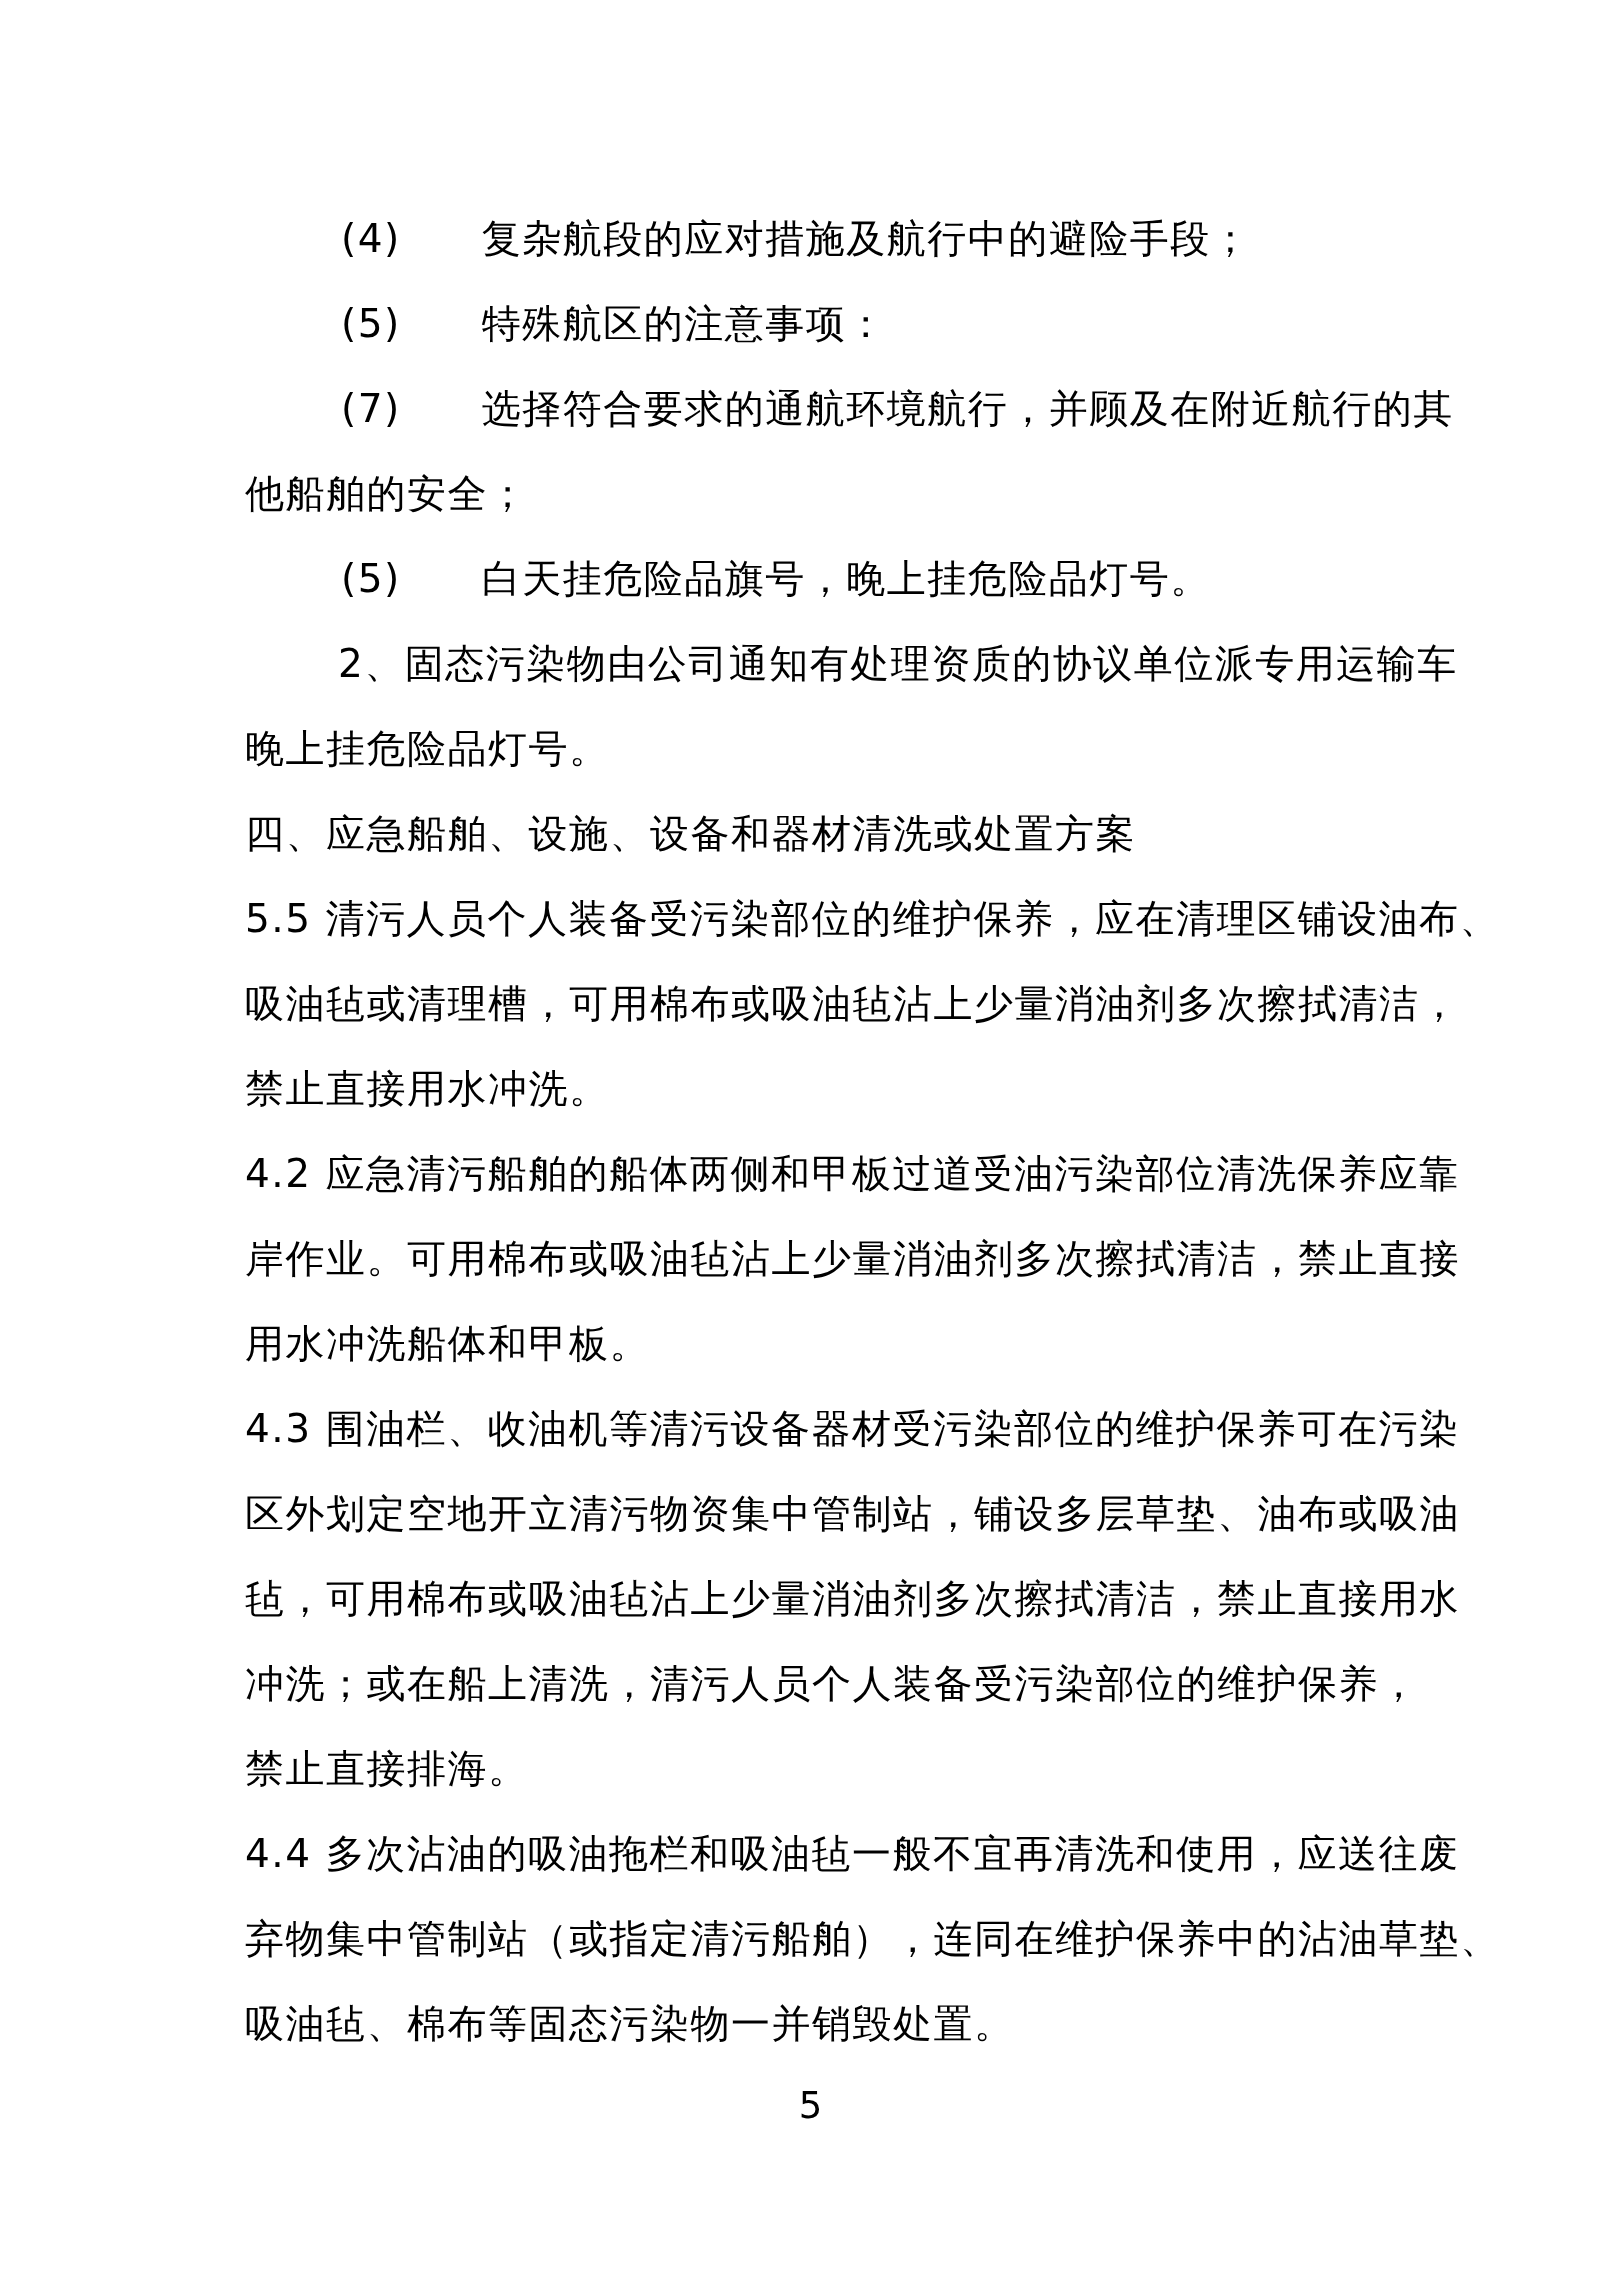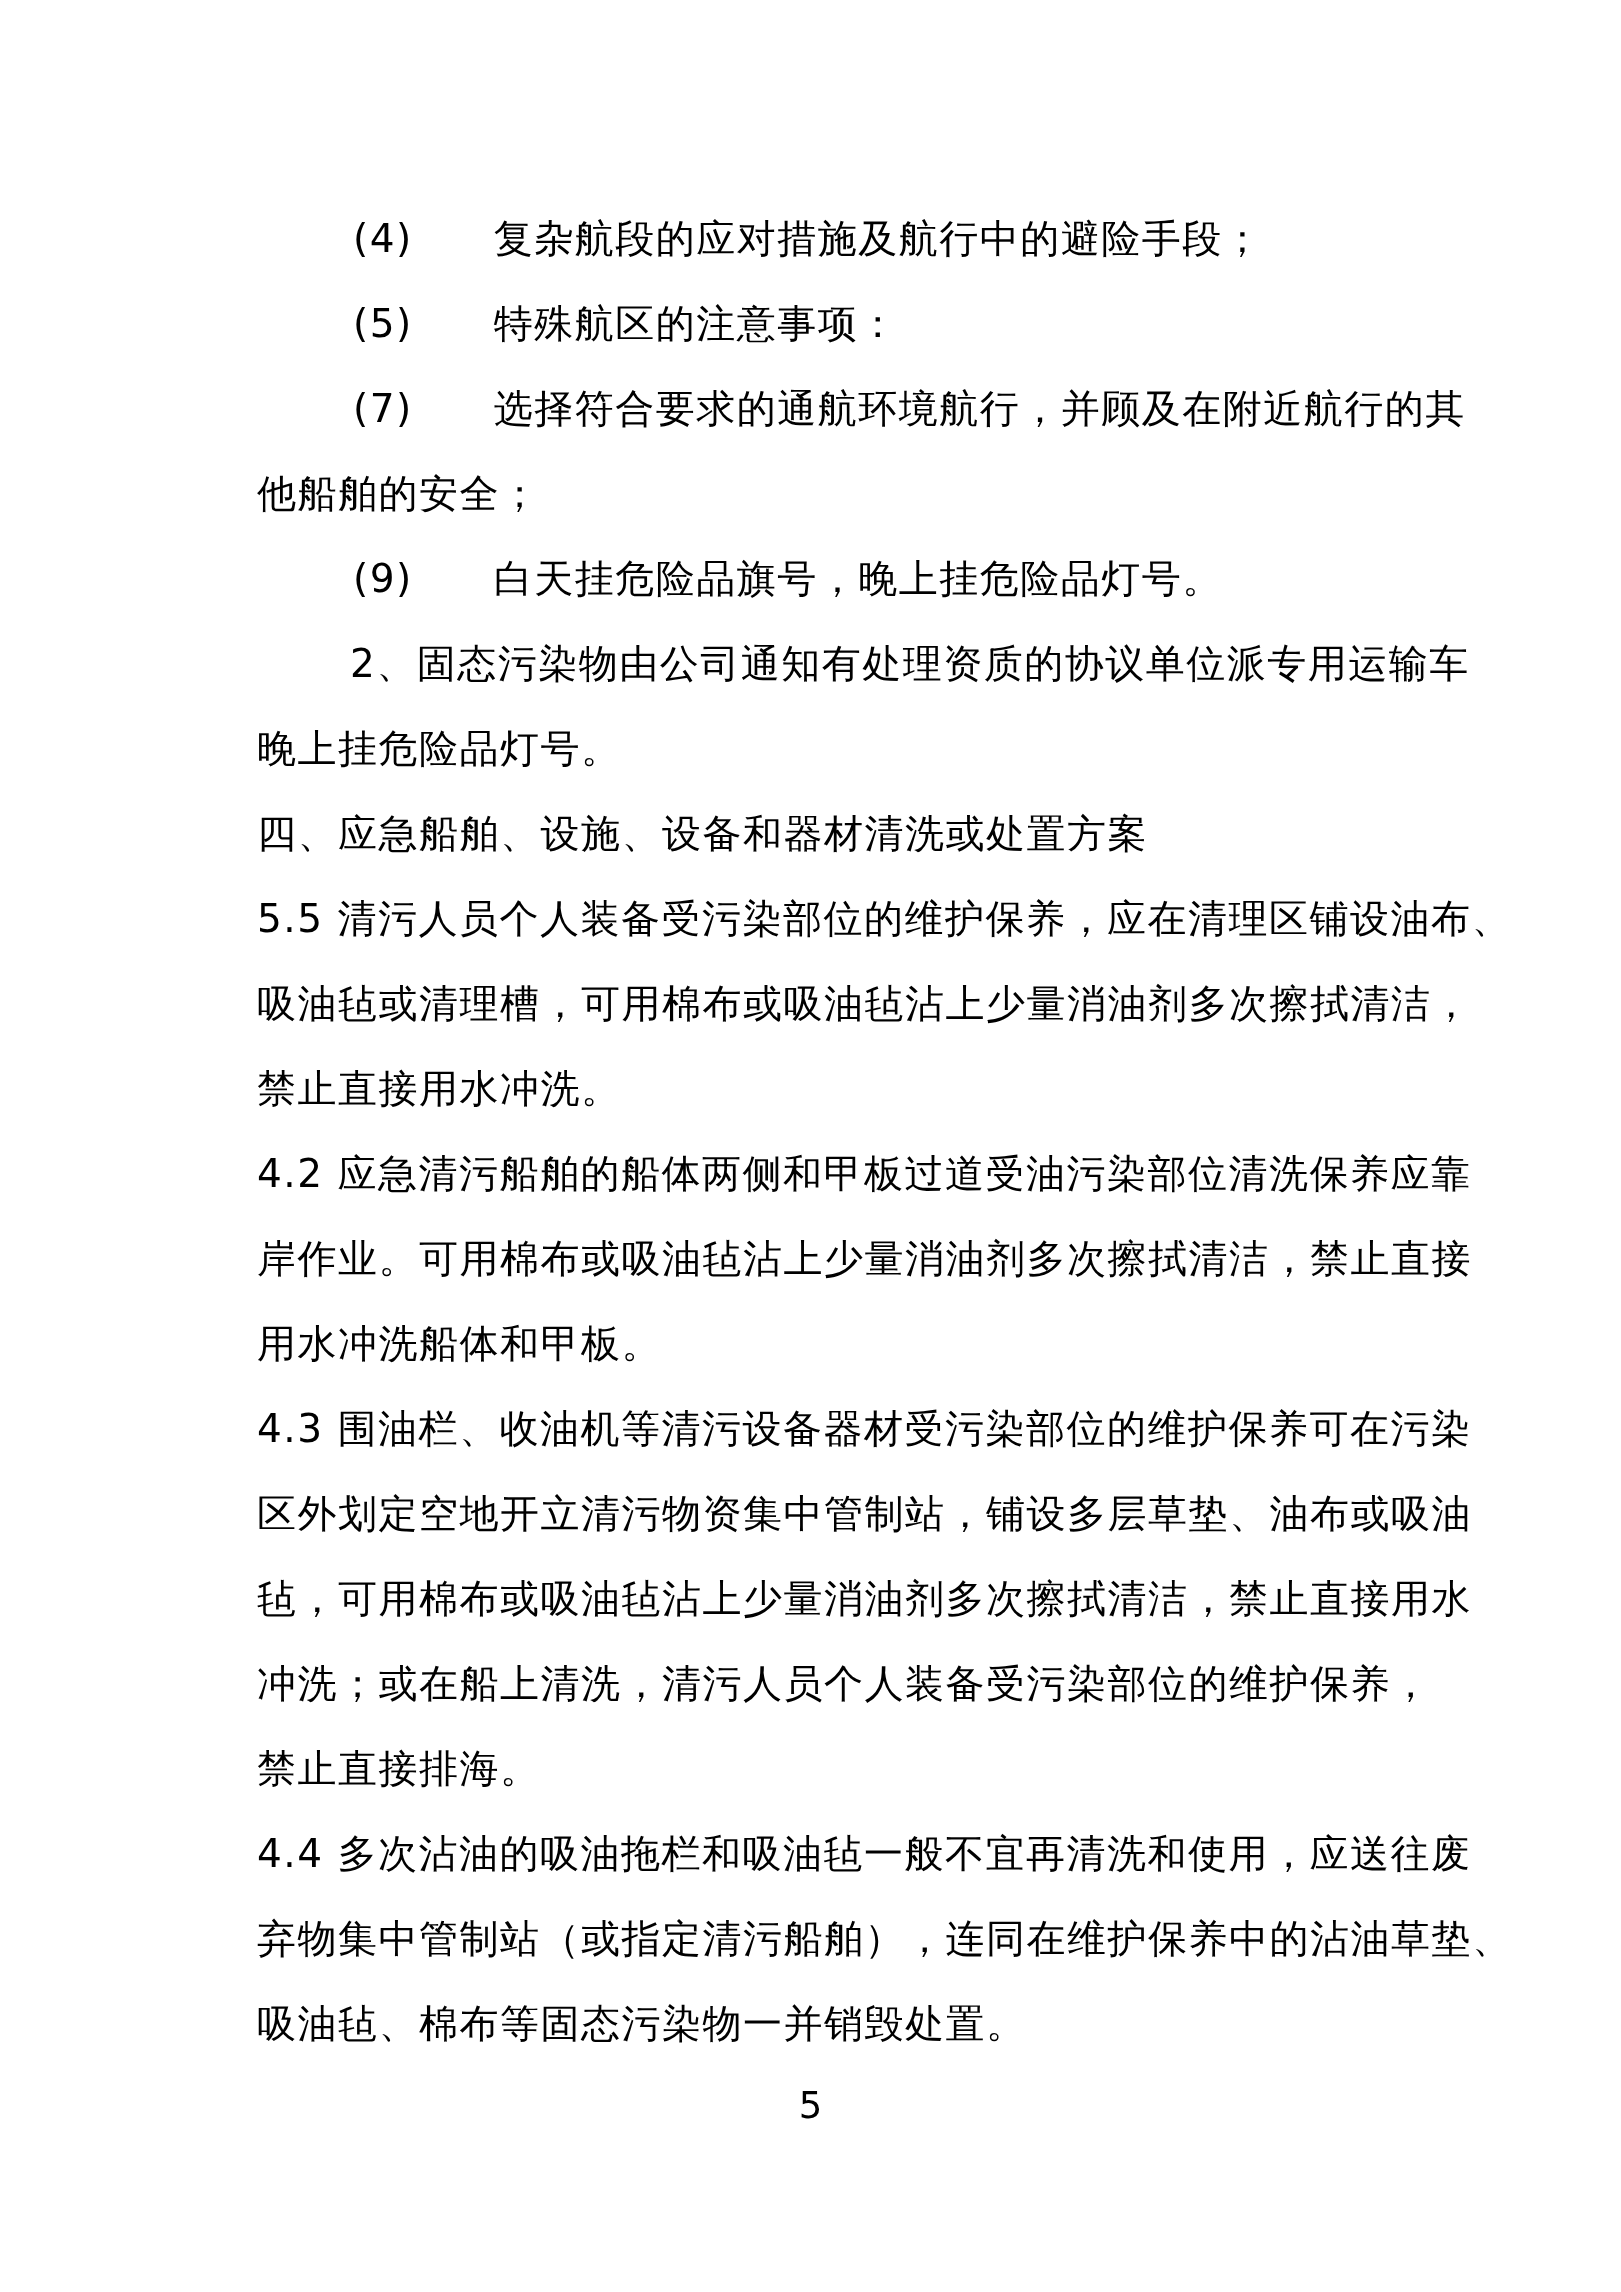--- a/index.html
+++ b/index.html
@@ -18,21 +18,21 @@
   .doc-page {
     position: absolute;
     left: 0;
     top: 0;
     width: 1621px;
     height: 2293px;
     background: #ffffff;
   }
   .text-block {
     position: absolute;
-    left: 257px;
+    left: 245px;
     top: 196px;
     width: 1137px;
   }
   .line {
     font-size: 39px;
     line-height: 85px;
     height: 85px;
     letter-spacing: 1.5px;
     white-space: nowrap;
     color: #000000;
@@ -59,21 +59,21 @@
 </head>
 <body>
 
 <div class="doc-page">
 
   <div class="text-block">
     <div class="line indent-item">(4)　　复杂航段的应对措施及航行中的避险手段；</div>
     <div class="line indent-item">(5)　　特殊航区的注意事项：</div>
     <div class="line indent-item">(7)　　选择符合要求的通航环境航行，并顾及在附近航行的其</div>
     <div class="line">他船舶的安全；</div>
-    <div class="line indent-item">(9)　　白天挂危险品旗号，晚上挂危险品灯号。</div>
+    <div class="line indent-item">(5)　　白天挂危险品旗号，晚上挂危险品灯号。</div>
     <div class="line indent-num">2、固态污染物由公司通知有处理资质的协议单位派专用运输车</div>
     <div class="line">晚上挂危险品灯号。</div>
     <div class="line">四、应急船舶、设施、设备和器材清洗或处置方案</div>
     <div class="line">5.5 清污人员个人装备受污染部位的维护保养，应在清理区铺设油布、</div>
     <div class="line">吸油毡或清理槽，可用棉布或吸油毡沾上少量消油剂多次擦拭清洁，</div>
     <div class="line">禁止直接用水冲洗。</div>
     <div class="line">4.2 应急清污船舶的船体两侧和甲板过道受油污染部位清洗保养应靠</div>
     <div class="line">岸作业。可用棉布或吸油毡沾上少量消油剂多次擦拭清洁，禁止直接</div>
     <div class="line">用水冲洗船体和甲板。</div>
     <div class="line">4.3 围油栏、收油机等清污设备器材受污染部位的维护保养可在污染</div>

